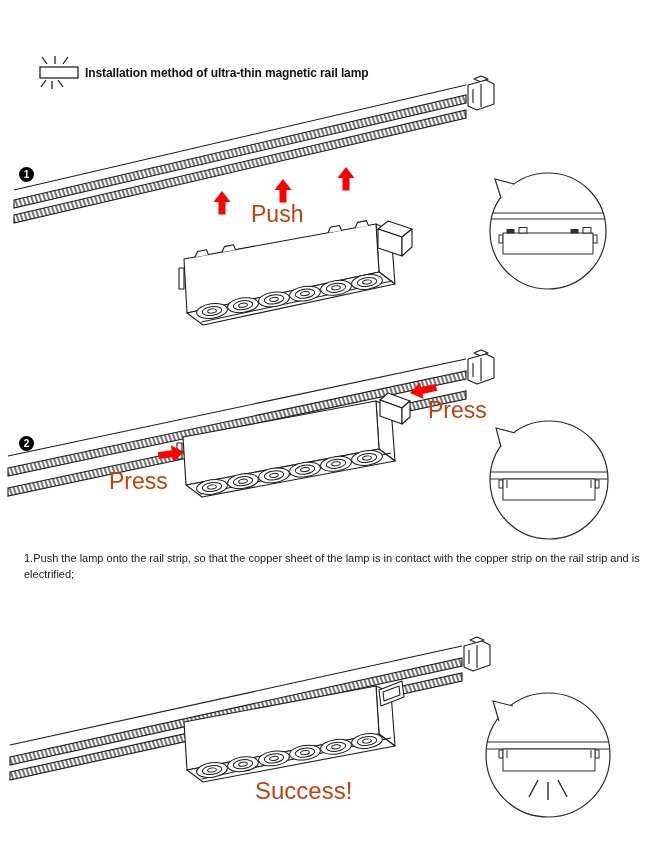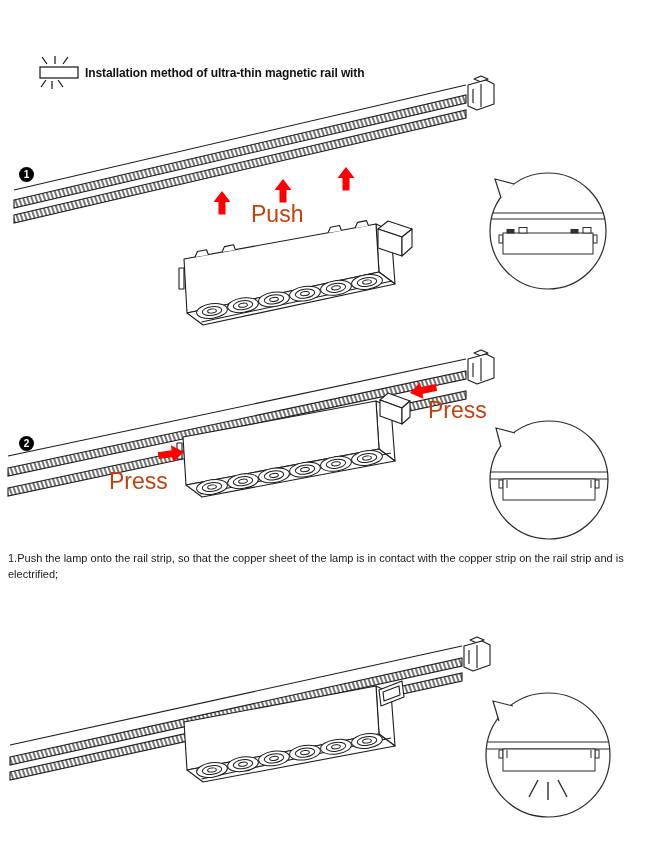--- a/index.html
+++ b/index.html
@@ -10,21 +10,21 @@
               color:#111;letter-spacing:-0.1px;}
   .step-marker{position:absolute;width:15px;height:15px;border-radius:50%;background:#000;
                color:#fff;font-weight:bold;font-size:10px;line-height:15px;text-align:center;}
   .marker-1{left:19px;top:167px;}
   .marker-2{left:19px;top:436px;}
   .red-label{position:absolute;color:#c2410c;white-space:nowrap;}
   .push-label{left:251px;top:201px;font-size:23px;}
   .press-left-label{left:109px;top:468px;font-size:23px;}
   .press-right-label{left:428px;top:397px;font-size:23px;}
   .success-label{left:255px;top:777px;font-size:24px;}
-  .instructions{position:absolute;left:8px;top:551px;width:626px;color:#1a1a1a;
+  .instructions{position:absolute;left:24px;top:551px;width:626px;color:#1a1a1a;
                 font-size:11px;line-height:1.42;}
   .instructions p{margin:0 0 12px 0;}
 </style>
 </head>
 <body>
 
 <div class="canvas">
 
   <svg class="diagram-svg" width="663" height="862" viewBox="0 0 663 862">
     <defs>
@@ -181,26 +181,27 @@
           <rect x="499" y="750" width="4" height="8"></rect>
           <rect x="595" y="750" width="4" height="8"></rect>
           <rect x="503" y="749" width="92" height="22"></rect>
           <path d="M507,750 v8 M591,750 v8" fill="none"></path>
         </g>
         <path d="M538,780 L529,797 M548,782 L548,800 M558,780 L567,797" stroke-width="1.4"></path>
       </g>
     </g>
   </svg>
 
-  <div class="page-title">Installation method of ultra-thin magnetic rail with</div>
+  <div class="page-title">Installation method of ultra-thin magnetic rail lamp</div>
 
   <div class="step-marker marker-1">1</div>
   <div class="step-marker marker-2">2</div>
 
   <div class="red-label push-label">Push</div>
   <div class="red-label press-left-label">Press</div>
   <div class="red-label press-right-label">Press</div>
+  <div class="red-label success-label">Success!</div>
 
   <div class="instructions">
     <p>1.Push the lamp onto the rail strip, so that the copper sheet of the lamp is in contact with the copper strip on the rail strip and is electrified;</p>
   </div>
 
 </div>
 
 </body></html>

